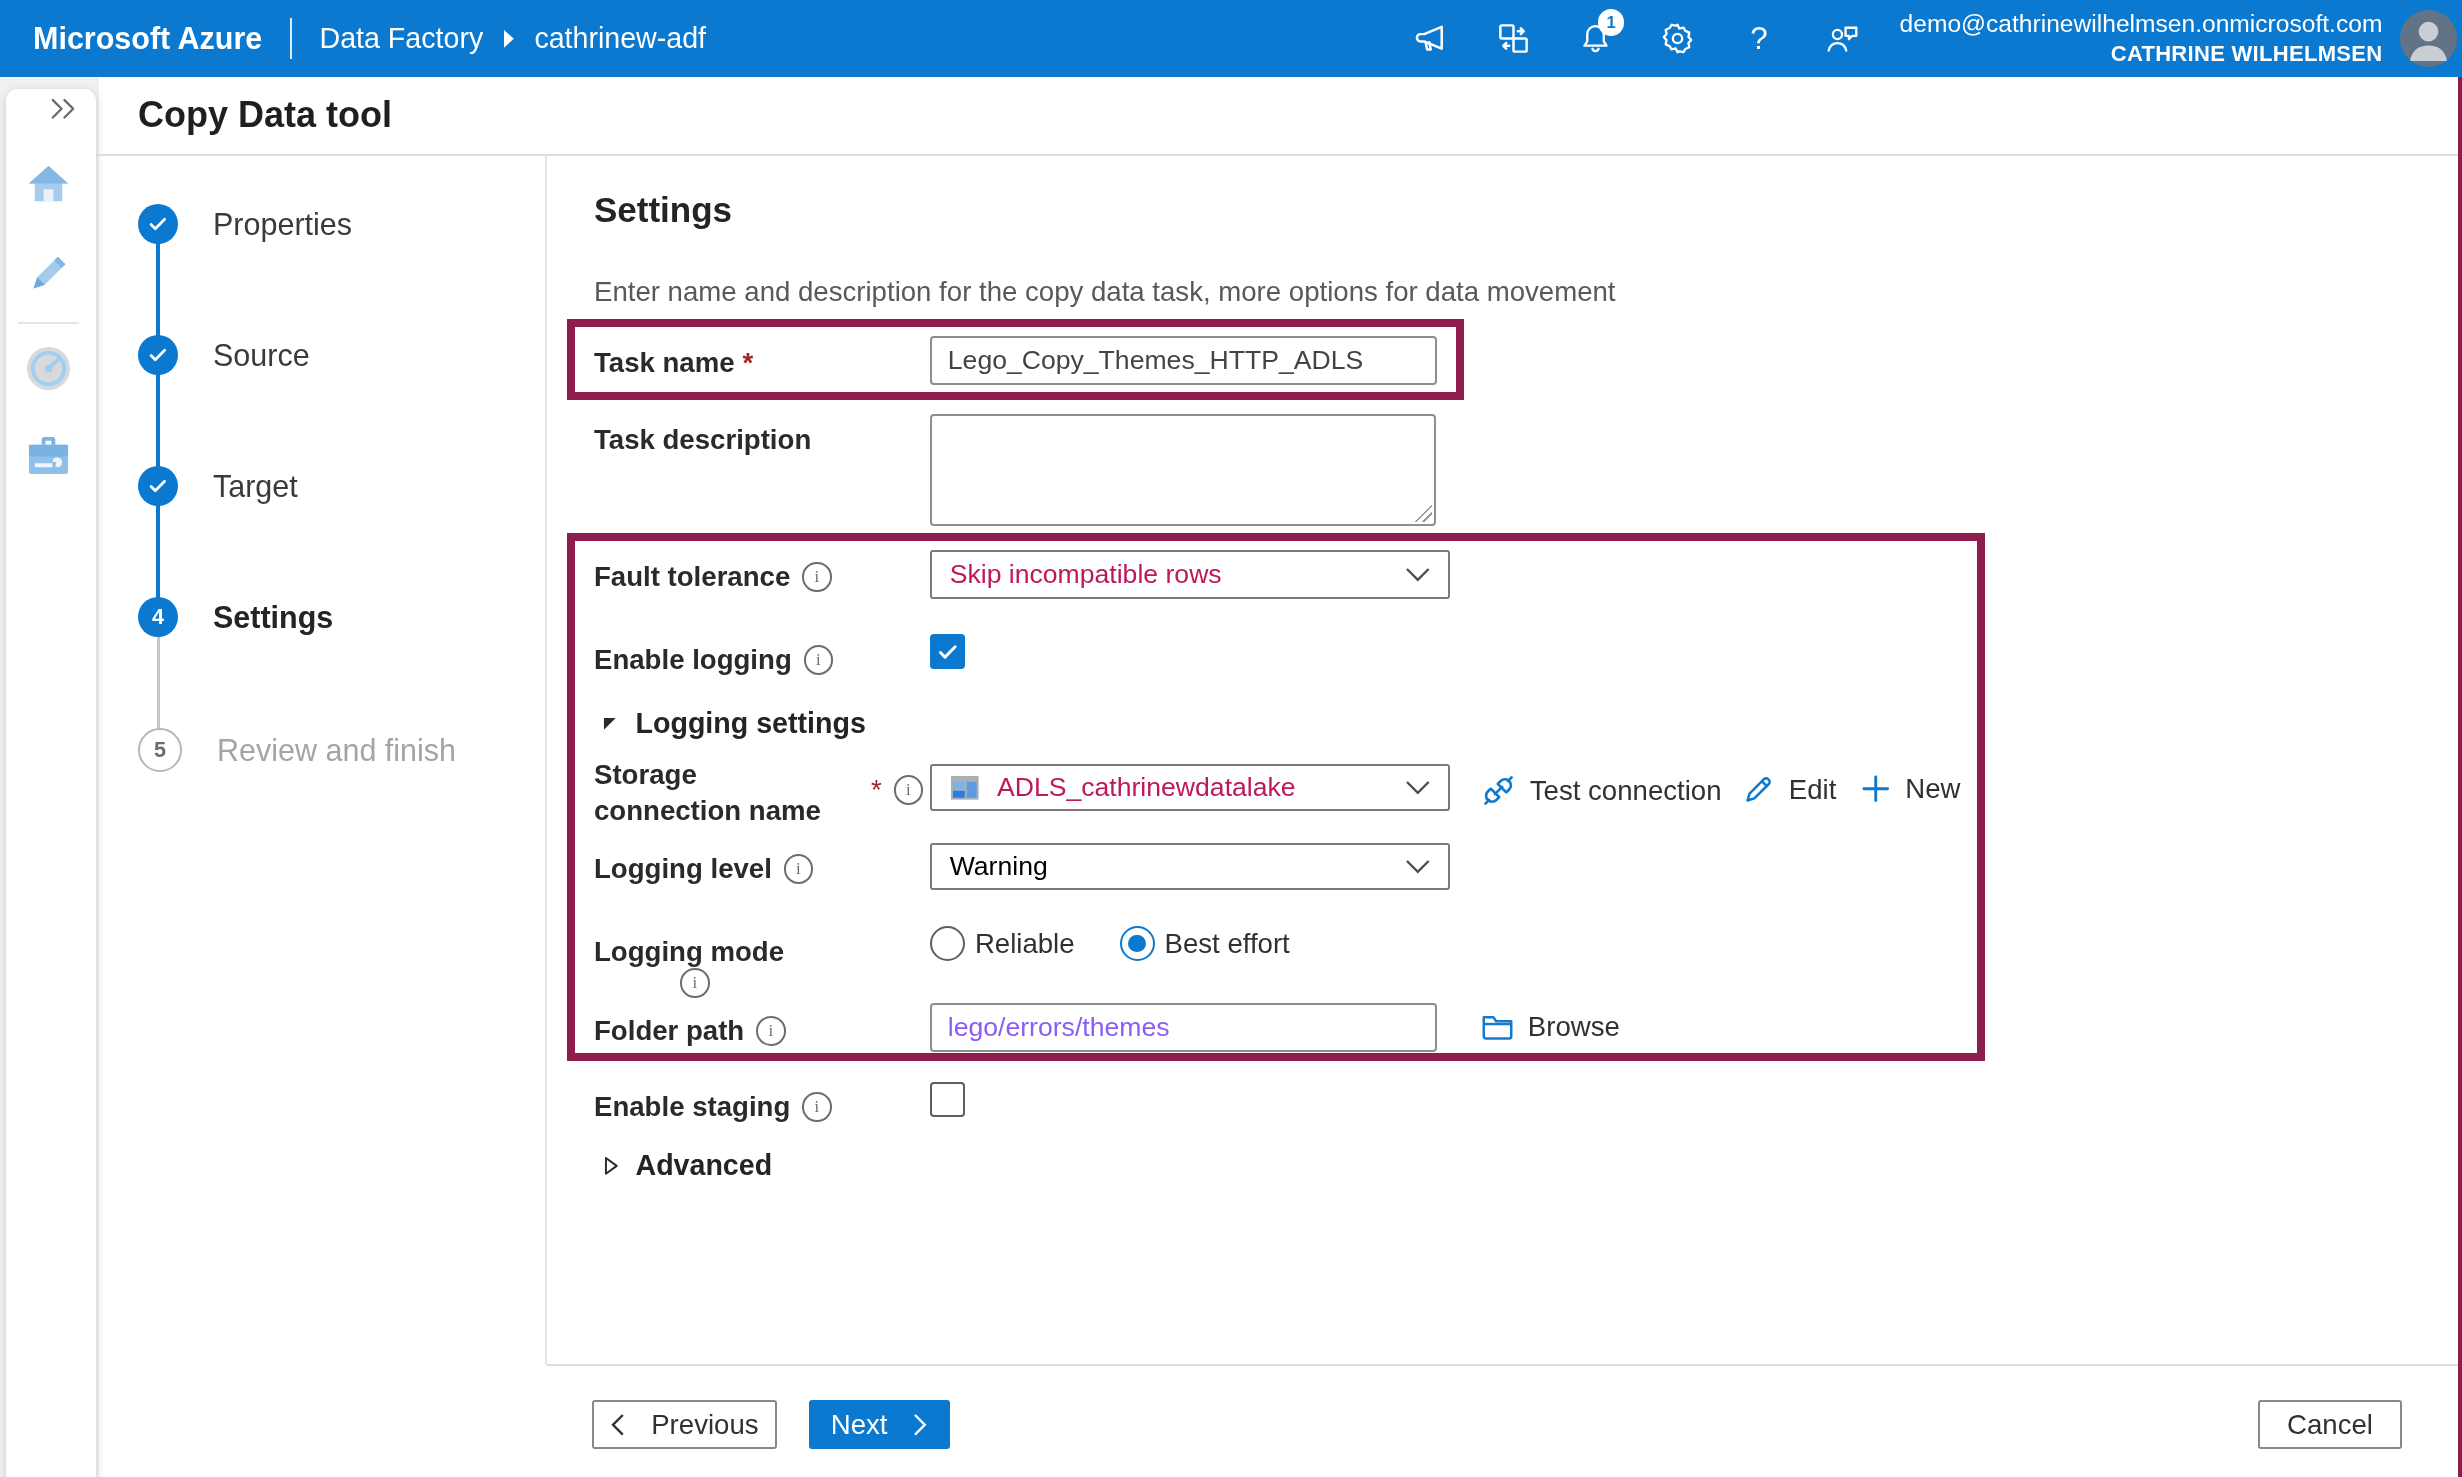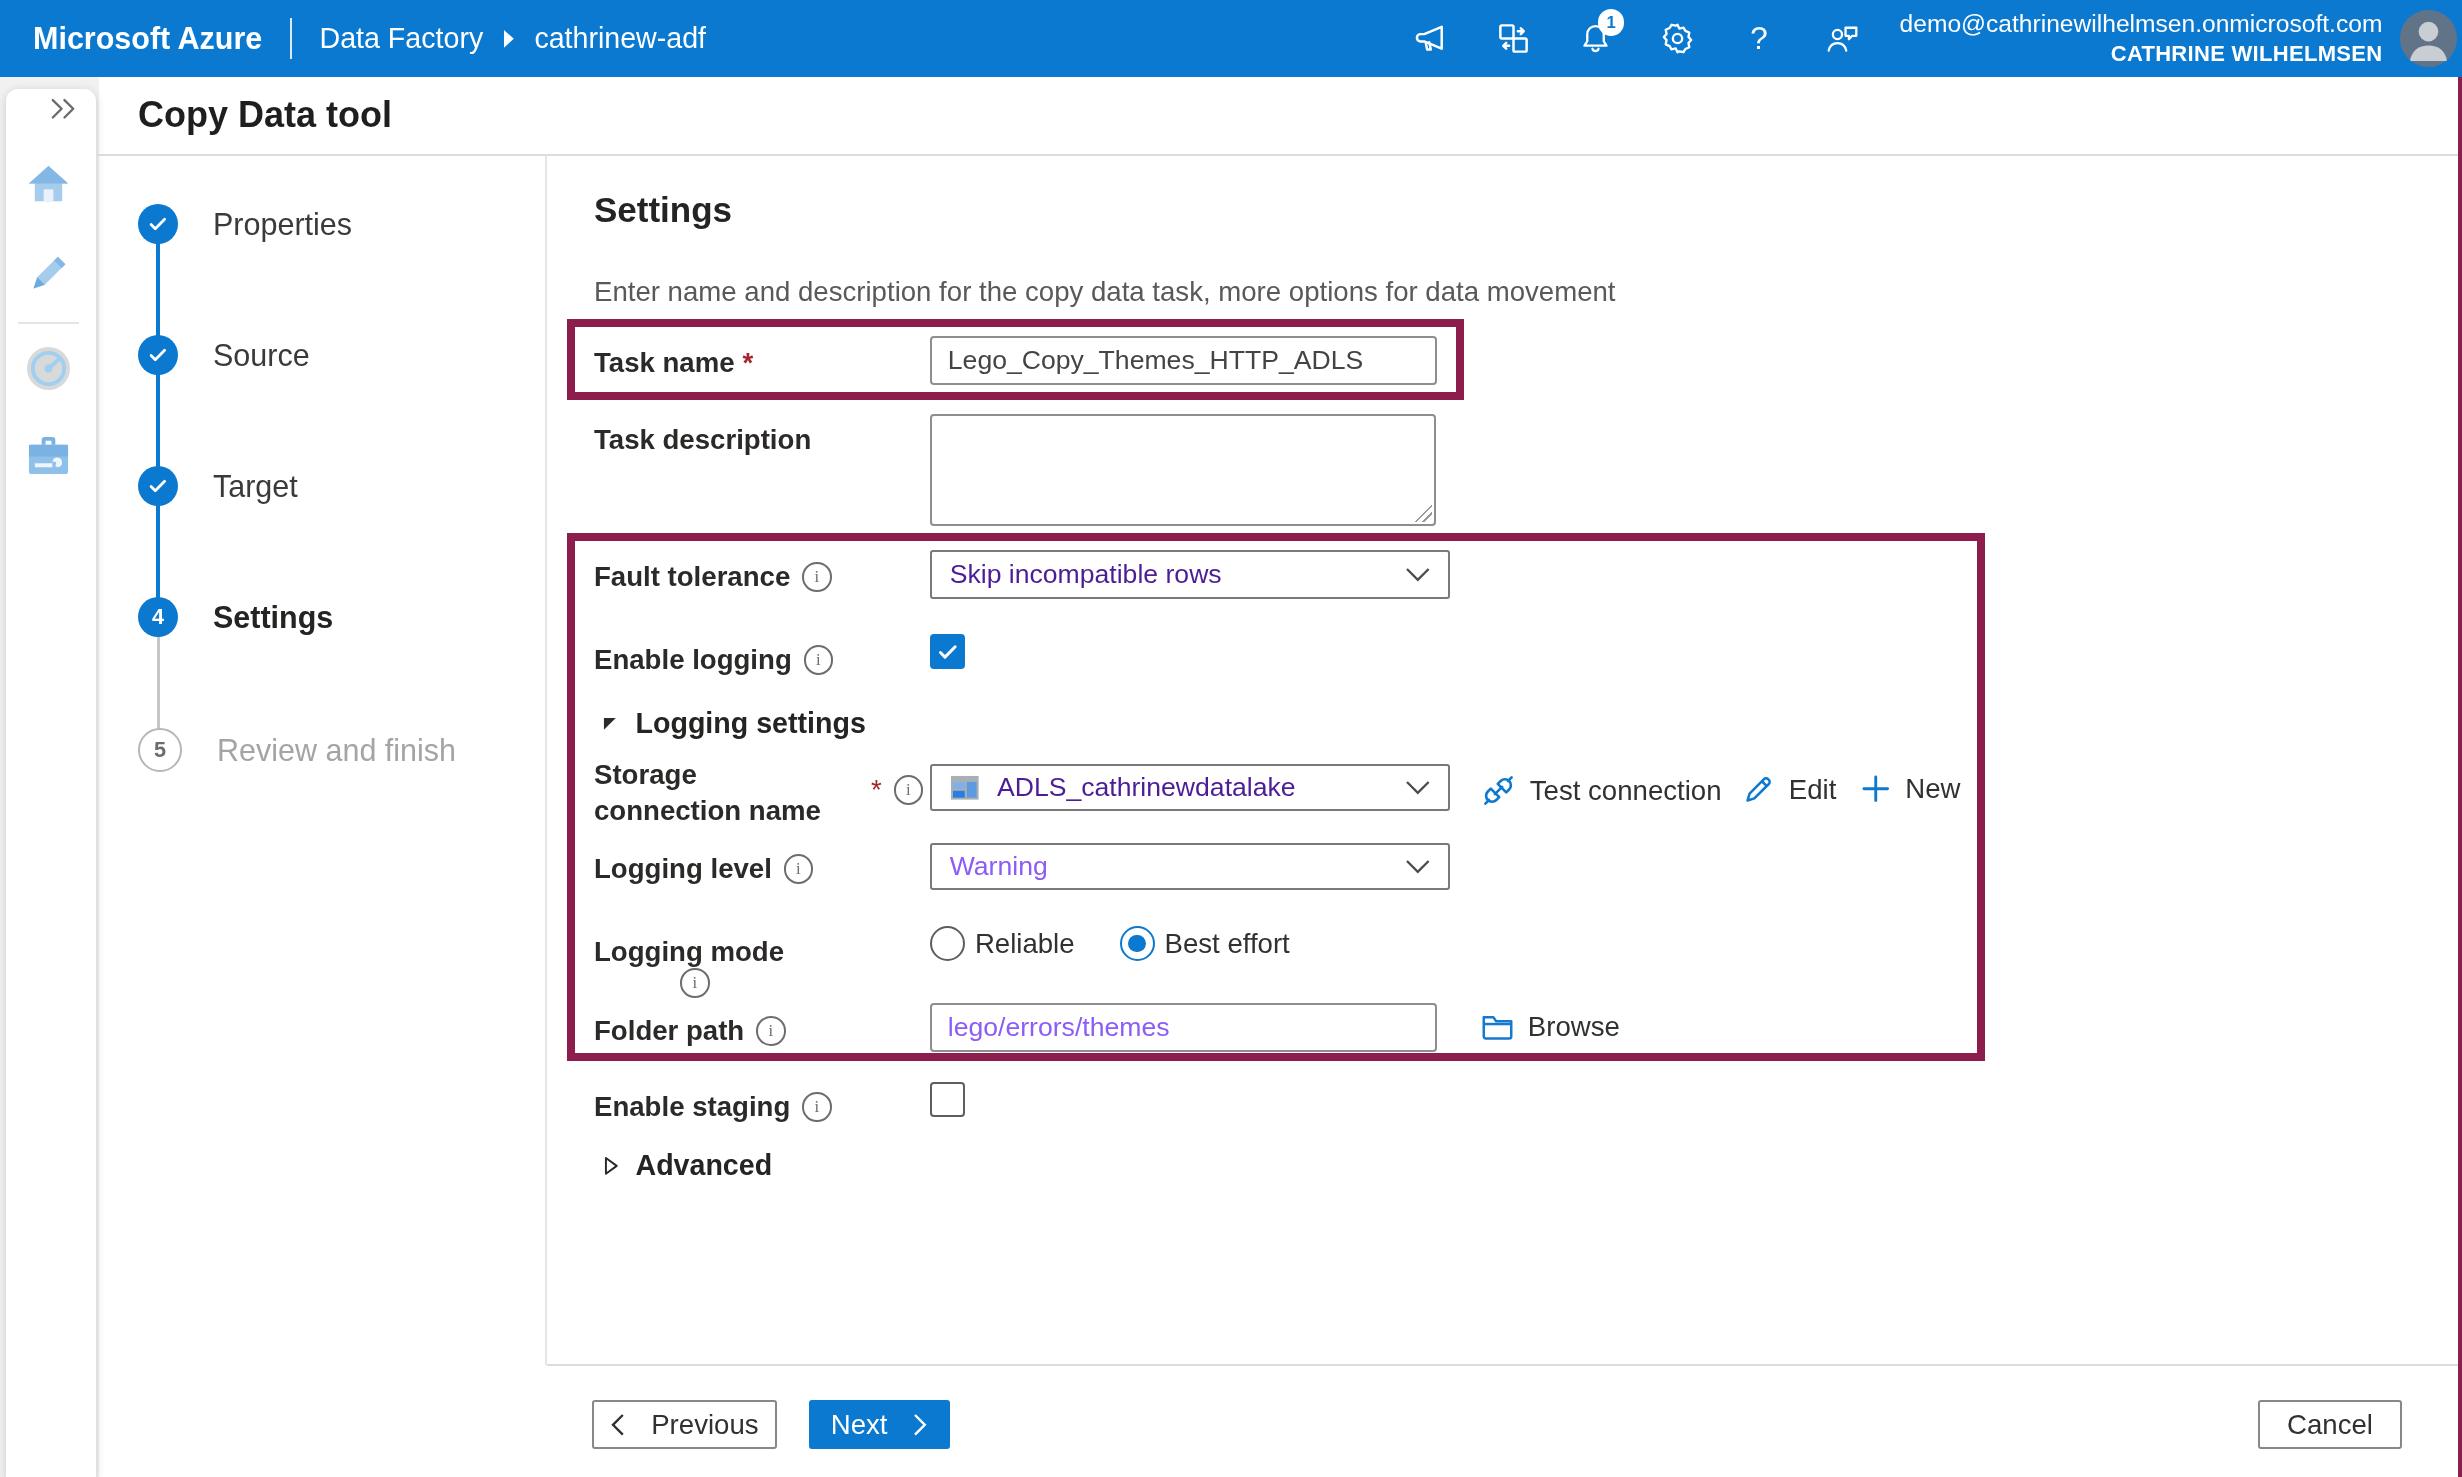--- a/index.html
+++ b/index.html
@@ -59,21 +59,21 @@
         justify-content:center;font-size:16.7px;color:#6e6d6b;font-family:"Liberation Serif",serif;
         margin-left:11.8px;flex:none;cursor:pointer;font-weight:400;}
   .tinput{left:930px;width:471px;height:45px;border:2px solid #908e8c;border-radius:3.9px;font-size:26.6px;color:#444;
           padding:0 15.8px;font-family:"Liberation Sans",sans-serif;background:#fff;}
   .tarea-wrap{left:930px;top:414px;width:506px;height:112px;}
   .tarea{width:100%;height:100%;border:2px solid #908e8c;border-radius:3.9px;resize:none;background:#fff;box-sizing:border-box;}
   .resize-grip{position:absolute;right:3.9px;bottom:3.9px;width:17.7px;height:17.7px;
       background:linear-gradient(135deg,transparent 0 52%,#9a9a9a 52% 58%,transparent 58% 72%,#9a9a9a 72% 78%,transparent 78%);}
   .dropdown{left:930px;width:520px;height:49px;border:2px solid #7b7977;border-radius:3px;background:#fff;display:flex;
             align-items:center;padding:0 17.7px;box-sizing:border-box;cursor:pointer;}
-  .dd-value{font-size:26.6px;color:#4c1d95;flex:1;white-space:nowrap;overflow:hidden;}
+  .dd-value{font-size:26.6px;color:#be185d;flex:1;white-space:nowrap;overflow:hidden;}
   .checkbox{left:930px;width:35px;height:35px;border-radius:3.9px;display:flex;align-items:center;justify-content:center;cursor:pointer;}
   .checkbox.on{background:#0b79d0;}
   .checkbox.off{background:#fff;border:2px solid #605e5c;box-sizing:border-box;}
   .group-hdr{font-size:28.6px;font-weight:700;color:#252423;display:flex;align-items:center;gap:15.8px;cursor:pointer;}
   .radio{width:35px;height:35px;border-radius:50%;box-sizing:border-box;flex:none;cursor:pointer;}
   .radio.off{border:2.5px solid #605e5c;background:#fff;}
   .radio.on{border:2.5px solid #0b79d0;background:#fff;display:flex;align-items:center;justify-content:center;}
   .radio.on::after{content:"";width:17.7px;height:17.7px;border-radius:50%;background:#0b79d0;}
   .radio-label{font-size:27.6px;color:#323130;margin-left:9.9px;cursor:pointer;}
   .link{display:flex;align-items:center;gap:13.8px;font-size:27.6px;color:#323130;cursor:pointer;white-space:nowrap;}
@@ -323,21 +323,21 @@
       <path d="M12 3v18M3 12h18" fill="none"></path>
       </svg>
     <span>New</span>
   </div>
 
   <div class="abs flabel" style="top:853px;">
     <span>Logging level</span>
       <span class="info">i</span>
   </div>
   <div class="abs dropdown" style="top:843px;height:47px;">
-    <span class="dd-value" style="color:#8b5cf6;">Warning</span>
+    <span class="dd-value" style="color:#000000;">Warning</span>
     <svg width="25.6" height="15.8" viewBox="0 0 26 16">
         <path d="M2 2l11 11L24 2" stroke="#4f4d4b" stroke-width="2.4" fill="none"></path>
       </svg>
   </div>
 
   <div class="abs flabel" style="top:936px;flex-direction:column;">
     <span>Logging mode</span>
       <span class="info">i</span>
   </div>
   <div class="abs" style="left:930px;top:926px;display:flex;align-items:center;">

